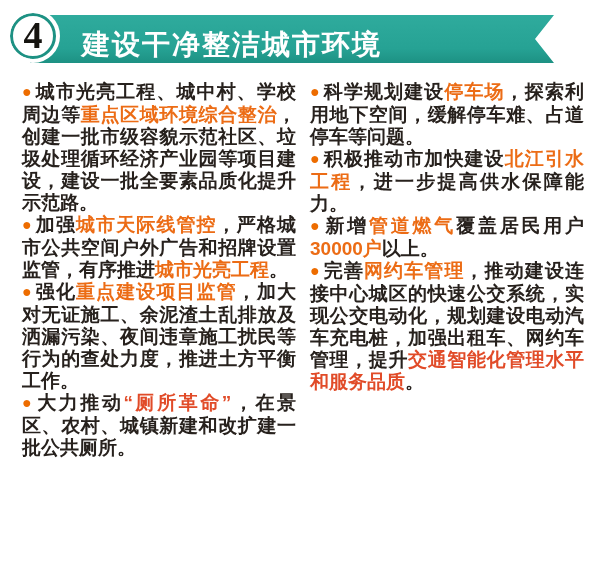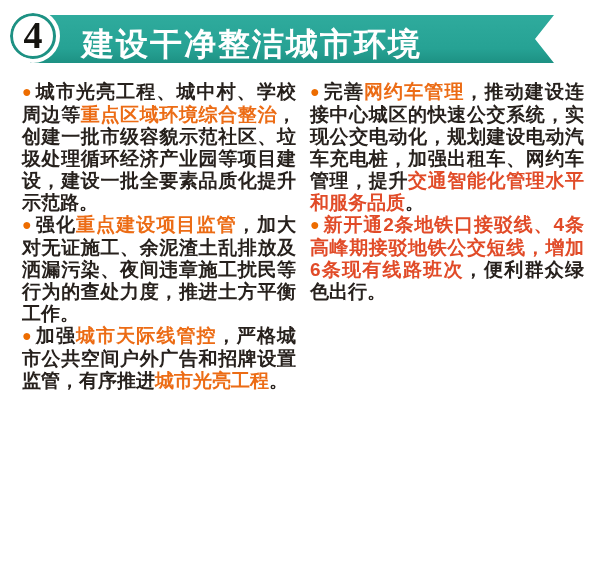--- a/index.html
+++ b/index.html
@@ -20,21 +20,21 @@
     background:#ffffff; border:3px solid var(--banner-dark);
     outline:4px solid #ffffff; border-radius:50%;
     display:flex; align-items:center; justify-content:center;
     font-family:"Liberation Serif", "DejaVu Serif", serif;
     font-weight:bold; font-size:38px; color:#161410; z-index:2;
     padding-bottom:3px; box-sizing:border-box;
   }
   .title {
     position:absolute; left:82px; top:15px; height:60px;
     display:flex; align-items:center; z-index:2;
-    color:#ffffff; font-size:32px; font-weight:bold; letter-spacing:2px;
+    color:#ffffff; font-size:28px; font-weight:bold; letter-spacing:2px;
   }
   .columns { display:flex; gap:14px; padding:3px 16px 0 22px; }
   .col {
     flex:1; min-width:0;
     font-size:19px; font-weight:bold; line-height:22px;
     color:var(--text); text-align:justify;
   }
   .item { margin:0; }
   .bullet {
     color:var(--bullet); font-size:16px; margin-right:3px;
@@ -51,20 +51,23 @@
   <div class="banner"></div>
   <div class="num-circle">
     <span>4</span>
   </div>
   <div class="title">建设干净整洁城市环境</div>
 </div>
 
 <div class="columns">
   <div class="col" id="col-left">
       <p class="item"><span class="bullet">●</span><span class="seg-black">城市光亮工程、城中村、学校周边等</span><span class="seg-orange">重点区域环境综合整治</span><span class="seg-black">，创建一批市级容貌示范社区、垃圾处理循环经济产业园等项目建设，建设一批全要素品质化提升示范路。</span></p>
+      <p class="item"><span class="bullet">●</span><span class="seg-black">加强</span><span class="seg-orange">城市天际线管控</span><span class="seg-black">，严格城市公共空间户外广告和招牌设置监管，有序推进</span><span class="seg-orange">城市光亮工程</span><span class="seg-black">。</span></p>
       <p class="item"><span class="bullet">●</span><span class="seg-black">强化</span><span class="seg-orange">重点建设项目监管</span><span class="seg-black">，加大对无证施工、余泥渣土乱排放及洒漏污染、夜间违章施工扰民等行为的查处力度，推进土方平衡工作。</span></p>
-      <p class="item"><span class="bullet">●</span><span class="seg-black">加强</span><span class="seg-orange">城市天际线管控</span><span class="seg-black">，严格城市公共空间户外广告和招牌设置监管，有序推进</span><span class="seg-orange">城市光亮工程</span><span class="seg-black">。</span></p>
+      <p class="item"><span class="bullet">●</span><span class="seg-black">大力推动</span><span class="seg-red">“厕所革命”</span><span class="seg-black">，在景区、农村、城镇新建和改扩建一批公共厕所。</span></p>
     </div>
   <div class="col" id="col-right">
+      <p class="item"><span class="bullet">●</span><span class="seg-black">科学规划建设</span><span class="seg-orange">停车场</span><span class="seg-black">，探索利用地下空间，缓解停车难、占道停车等问题。</span></p>
+      <p class="item"><span class="bullet">●</span><span class="seg-black">积极推动市加快建设</span><span class="seg-orange">北江引水工程</span><span class="seg-black">，进一步提高供水保障能力。</span></p>
+      <p class="item"><span class="bullet">●</span><span class="seg-black">新增</span><span class="seg-orange">管道燃气</span><span class="seg-black">覆盖居民用户</span><span class="seg-orange">30000户</span><span class="seg-black">以上。</span></p>
       <p class="item"><span class="bullet">●</span><span class="seg-black">完善</span><span class="seg-orange">网约车管理</span><span class="seg-black">，推动建设连接中心城区的快速公交系统，实现公交电动化，规划建设电动汽车充电桩，加强出租车、网约车管理，提升</span><span class="seg-red">交通智能化管理水平和服务品质</span><span class="seg-black">。</span></p>
-      <p class="item"><span class="bullet">●</span><span class="seg-red">新开通2条地铁口接驳线、4条高峰期接驳地铁公交短线，增加6条现有线路班次</span><span class="seg-black">，便利群众绿色出行。</span></p>
     </div>
 </div>
 
 </body></html>

